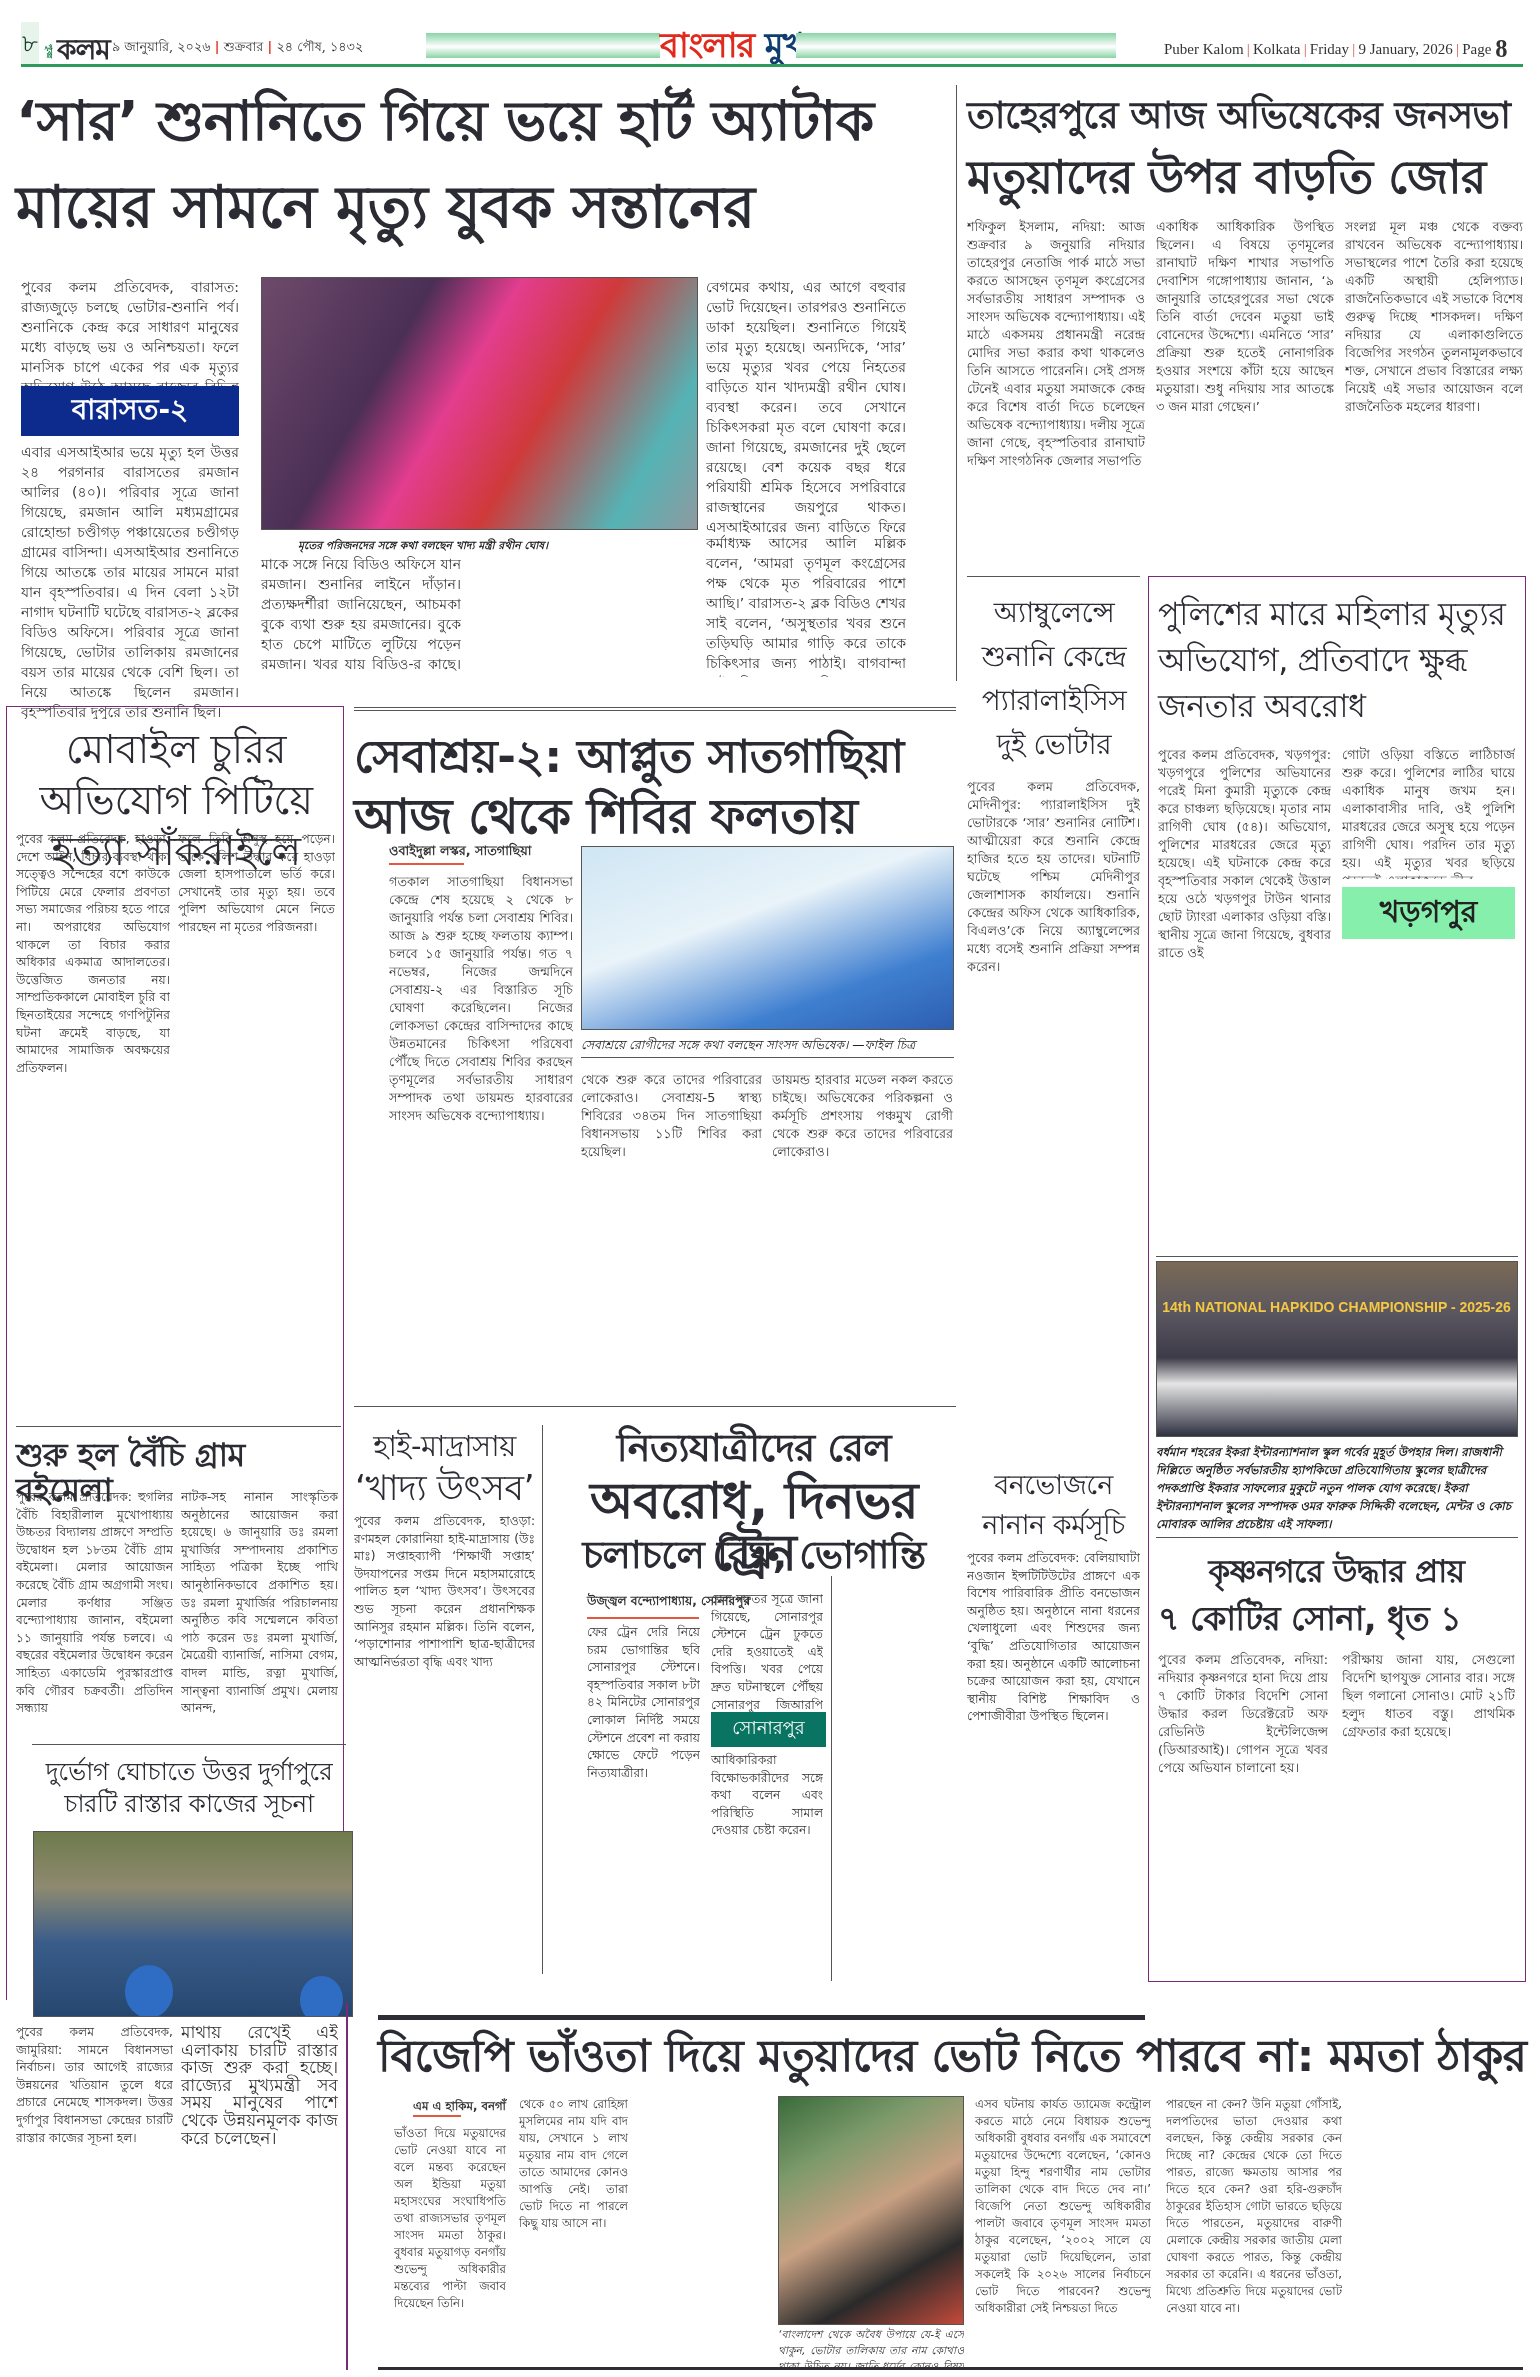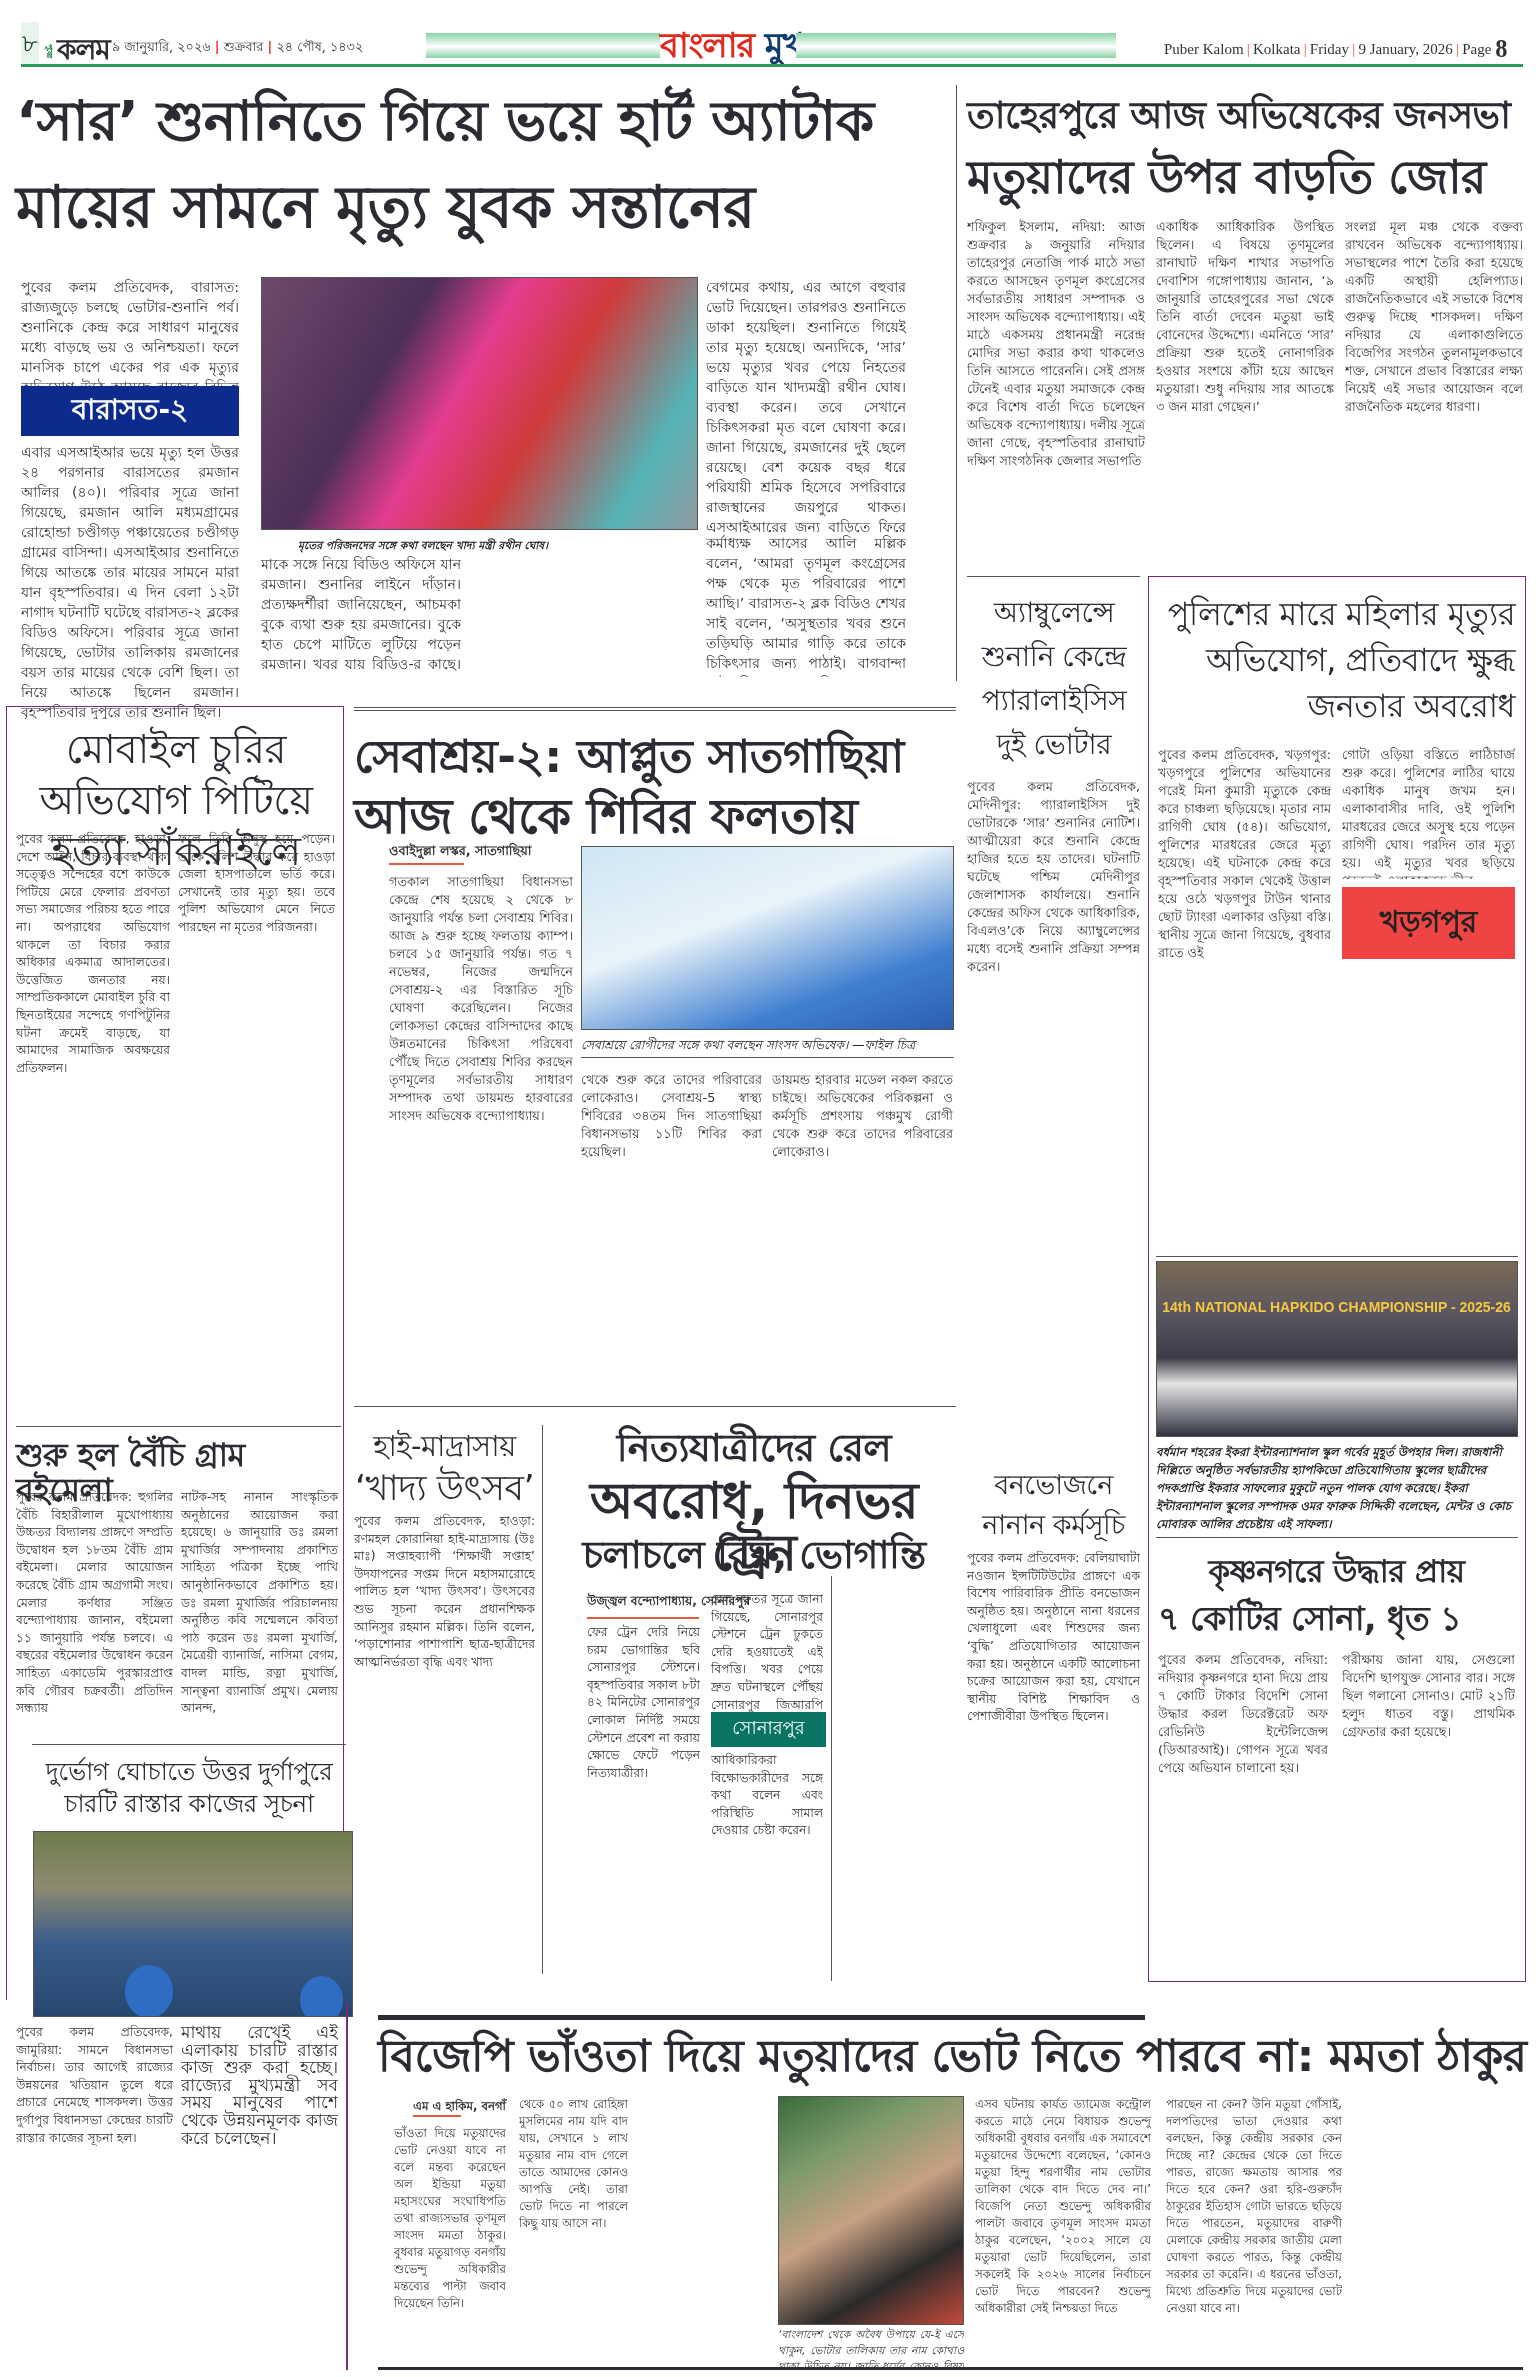--- a/index.html
+++ b/index.html
@@ -69,24 +69,24 @@
 <div class="abs hl" style="left:967px;top:152px;width:565px;font-size:46px">মতুয়াদের উপর বাড়তি জোর</div>
 <div class="col body" style="left:967px;top:218px;width:178px;height:341px;font-size:12.8px;line-height:18px">শফিকুল ইসলাম, নদিয়া: আজ শুক্রবার ৯ জনুয়ারি নদিয়ার তাহেরপুর নেতাজি পার্ক মাঠে সভা করতে আসছেন তৃণমূল কংগ্রেসের সর্বভারতীয় সাধারণ সম্পাদক ও সাংসদ অভিষেক বন্দ্যোপাধ্যায়। এই মাঠে একসময় প্রধানমন্ত্রী নরেন্দ্র মোদির সভা করার কথা থাকলেও তিনি আসতে পারেননি। সেই প্রসঙ্গ টেনেই এবার মতুয়া সমাজকে কেন্দ্র করে বিশেষ বার্তা দিতে চলেছেন অভিষেক বন্দ্যোপাধ্যায়। দলীয় সূত্রে জানা গেছে, বৃহস্পতিবার রানাঘাট দক্ষিণ সাংগঠনিক জেলার সভাপতি</div>
 <div class="col body" style="left:1156px;top:218px;width:178px;height:341px;font-size:12.8px;line-height:18px">একাধিক আধিকারিক উপস্থিত ছিলেন। এ বিষয়ে তৃণমূলের রানাঘাট দক্ষিণ শাখার সভাপতি দেবাশিস গঙ্গোপাধ্যায় জানান, ‘৯ জানুয়ারি তাহেরপুরের সভা থেকে তিনি বার্তা দেবেন মতুয়া ভাই বোনেদের উদ্দেশ্যে। এমনিতে ‘সার’ প্রক্রিয়া শুরু হতেই নোনাগরিক হওয়ার সংশয়ে কাঁটা হয়ে আছেন মতুয়ারা। শুধু নদিয়ায় সার আতঙ্কে ৩ জন মারা গেছেন।’</div>
 <div class="col body" style="left:1345px;top:218px;width:178px;height:341px;font-size:12.8px;line-height:18px">সংলগ্ন মূল মঞ্চ থেকে বক্তব্য রাখবেন অভিষেক বন্দ্যোপাধ্যায়। সভাস্থলের পাশে তৈরি করা হয়েছে একটি অস্থায়ী হেলিপ্যাড। রাজনৈতিকভাবে এই সভাকে বিশেষ গুরুত্ব দিচ্ছে শাসকদল। দক্ষিণ নদিয়ার যে এলাকাগুলিতে বিজেপির সংগঠন তুলনামূলকভাবে শক্ত, সেখানে প্রভাব বিস্তারের লক্ষ্য নিয়েই এই সভার আয়োজন বলে রাজনৈতিক মহলের ধারণা।</div>
 
 <div class="hrule" style="left:967px;top:576px;width:173px"></div>
 <div class="abs hl" style="left:969px;top:591px;width:170px;font-size:28px;text-align:center;font-weight:normal;line-height:44px">অ্যাম্বুলেন্সে শুনানি কেন্দ্রে প্যারালাইসিস দুই ভোটার</div>
 <div class="col body" style="left:967px;top:778px;width:173px;height:660px;font-size:12.8px;line-height:18px">পুবের কলম প্রতিবেদক, মেদিনীপুর: প্যারালাইসিস দুই ভোটারকে ‘সার’ শুনানির নোটিশ। আত্মীয়েরা করে শুনানি কেন্দ্রে হাজির হতে হয় তাদের। ঘটনাটি ঘটেছে পশ্চিম মেদিনীপুর জেলাশাসক কার্যালয়ে। শুনানি কেন্দ্রের অফিস থেকে আধিকারিক, বিএলও’কে নিয়ে অ্যাম্বুলেন্সের মধ্যে বসেই শুনানি প্রক্রিয়া সম্পন্ন করেন।</div>
 
 <div class="abs purple" style="left:1148px;top:576px;width:378px;height:1406px"></div>
-<div class="abs hl" style="left:1158px;top:591px;width:357px;font-size:32px;text-align:right;font-weight:normal;line-height:46px">পুলিশের মারে মহিলার মৃত্যুর অভিযোগ, প্রতিবাদে ক্ষুব্ধ জনতার অবরোধ</div>
+<div class="abs hl" style="left:1158px;top:591px;width:357px;font-size:32px;text-align:left;font-weight:normal;line-height:46px">পুলিশের মারে মহিলার মৃত্যুর অভিযোগ, প্রতিবাদে ক্ষুব্ধ জনতার অবরোধ</div>
 <div class="col body" style="left:1158px;top:746px;width:173px;height:490px;font-size:12.8px;line-height:18px">পুবের কলম প্রতিবেদক, খড়গপুর: খড়গপুরে পুলিশের অভিযানের পরেই মিনা কুমারী মৃত্যুকে কেন্দ্র করে চাঞ্চল্য ছড়িয়েছে। মৃতার নাম রাগিণী ঘোষ (৫৪)। অভিযোগ, পুলিশের মারধরের জেরে মৃত্যু হয়েছে। এই ঘটনাকে কেন্দ্র করে বৃহস্পতিবার সকাল থেকেই উত্তাল হয়ে ওঠে খড়গপুর টাউন থানার ছোট ট্যাংরা এলাকার ওড়িয়া বস্তি। স্থানীয় সূত্রে জানা গিয়েছে, বুধবার রাতে ওই</div>
 <div class="col body" style="left:1342px;top:746px;width:173px;height:133px;font-size:12.8px;line-height:18px">গোটা ওড়িয়া বস্তিতে লাঠিচার্জ শুরু করে। পুলিশের লাঠির ঘায়ে একাধিক মানুষ জখম হন। এলাকাবাসীর দাবি, ওই পুলিশি মারধরের জেরে অসুস্থ হয়ে পড়েন রাগিণী ঘোষ। পরদিন তার মৃত্যু হয়। এই মৃত্যুর খবর ছড়িয়ে পড়তেই এলাকাজুড়ে তীব্র</div>
-<div class="tagbox" style="left:1342px;top:887px;width:173px;height:72px;background:#ef4444;color:#222;font-size:30px">খড়গপুর</div>
+<div class="tagbox" style="left:1342px;top:887px;width:173px;height:52px;background:#86efac;color:#222;font-size:30px">খড়গপুর</div>
 
 <div class="hrule" style="left:1156px;top:1256px;width:362px"></div>
 <div class="photo" style="left:1156px;top:1261px;width:362px;height:176px;background:linear-gradient(180deg,#7a6a55 0%,#5a5660 30%,#3c3b48 55%,#e5e5e5 70%,#2f3140 100%)">
   <div style="position:absolute;left:5.3px;top:37px;color:#f5c843;font-family:'Liberation Sans',sans-serif;font-weight:bold;font-size:14px;white-space:nowrap">14th NATIONAL HAPKIDO CHAMPIONSHIP - 2025-26</div>
 </div>
 <div class="abs cap" style="left:1156px;top:1443px;width:362px;font-size:11.7px;line-height:18px;font-weight:bold">বর্ধমান শহরের ইকরা ইন্টারন্যাশনাল স্কুল গর্বের মুহূর্ত উপহার দিল। রাজধানী দিল্লিতে অনুষ্ঠিত সর্বভারতীয় হ্যাপকিডো প্রতিযোগিতায় স্কুলের ছাত্রীদের পদকপ্রাপ্তি ইকরার সাফল্যের মুকুটে নতুন পালক যোগ করেছে। ইকরা ইন্টারন্যাশনাল স্কুলের সম্পাদক ওমর ফারুক সিদ্দিকী বলেছেন, মেন্টর ও কোচ মোবারক আলির প্রচেষ্টায় এই সাফল্য।</div>
 
 <div class="hrule" style="left:1156px;top:1537px;width:362px"></div>
 <div class="abs hl" style="left:1158px;top:1547px;width:357px;font-size:31px;text-align:center;line-height:48px">কৃষ্ণনগরে উদ্ধার প্রায়</div>
 <div class="abs hl" style="left:1158px;top:1595px;width:357px;font-size:33px;text-align:left;line-height:48px">৭ কোটির সোনা, ধৃত ১</div>

